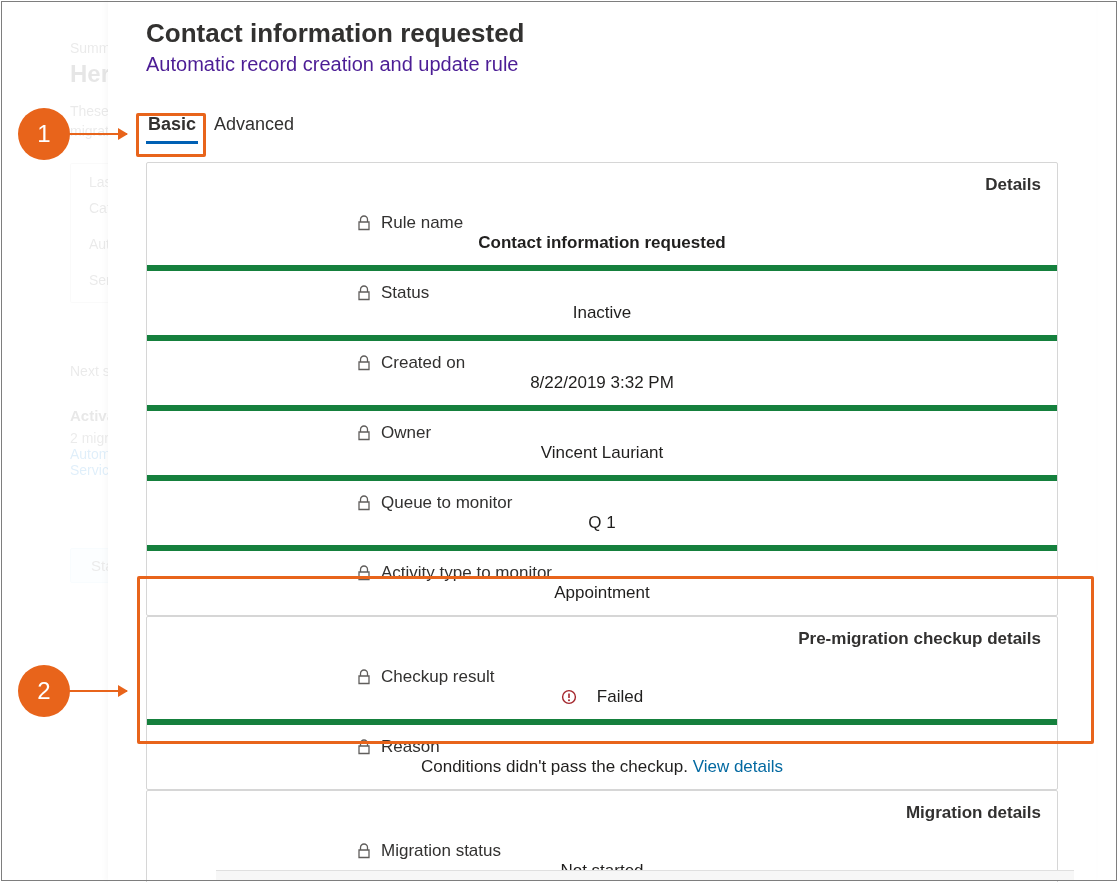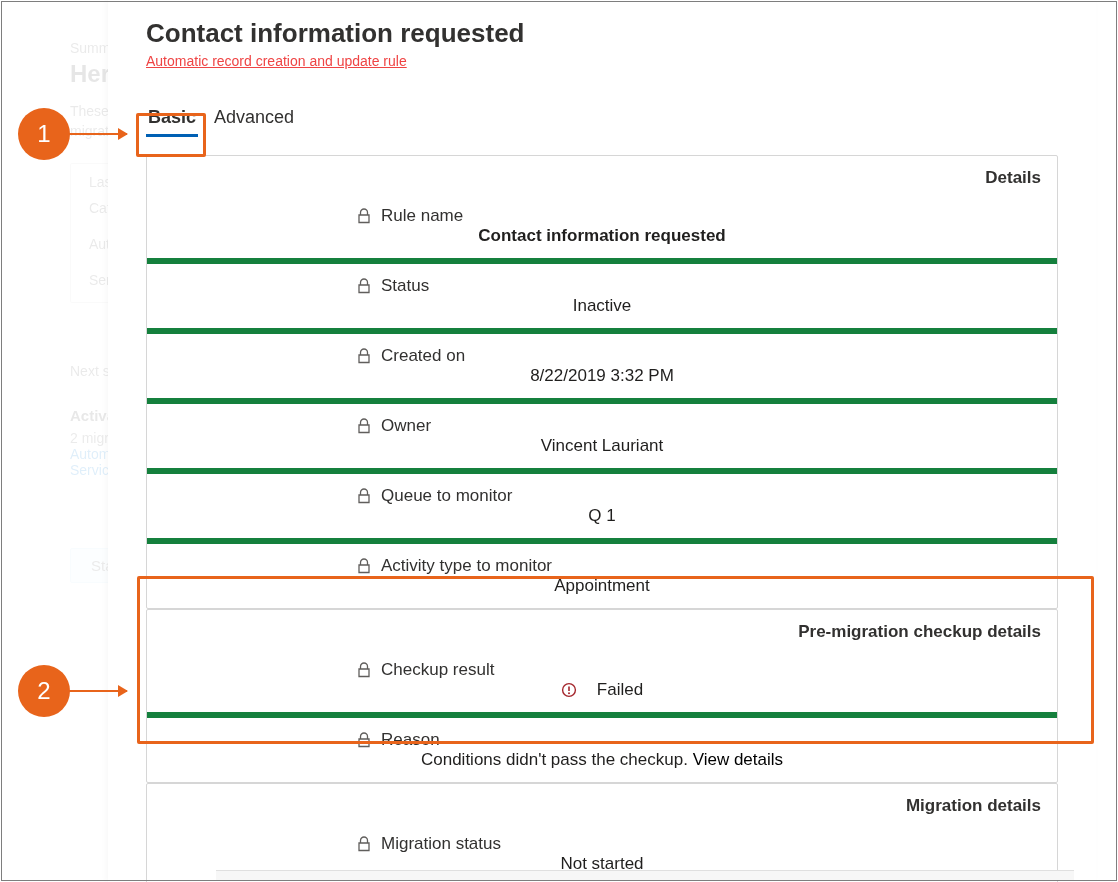--- a/index.html
+++ b/index.html
@@ -68,24 +68,23 @@
     background: #ffffff;
     padding: 18px 38px 0 38px;
     box-shadow: -2px 0 6px rgba(0,0,0,0.03);
   }
   .panel-title {
     font-size: 26px;
     font-weight: 700;
     margin: 0 0 4px 0;
   }
   .panel-subtitle {
-    font-size: 14px;
-    color: #ef4444;
+    font-size: 20px;
+    color: #4c1d95;
     margin: 0 0 34px 0;
-    text-decoration: underline;
   }
 
   .tabs {
     display: flex;
     gap: 14px;
     margin: 0 0 18px 0;
     font-size: 18px;
   }
   .tab { padding: 4px 2px 6px; cursor: pointer; }
   .tab.active {
@@ -120,21 +119,21 @@
   }
   .row .value { flex: 1; color: #201f1e; }
   .row .value.bold { font-weight: 700; }
 
   .lock-icon {
     width: 14px; height: 16px; flex: 0 0 14px;
     display: inline-block;
   }
   .failed { color: #a4262c; display:flex; align-items:center; gap:20px; }
   .failed-icon { width:16px; height:16px; flex:0 0 16px; }
-  .link { color: #000000; cursor: pointer; }
+  .link { color: #0369a1; cursor: pointer; }
 
   
   .callout {
     position: absolute;
     z-index: 20;
     display: flex;
     align-items: center;
   }
   .callout-circle {
     width: 52px; height: 52px;

